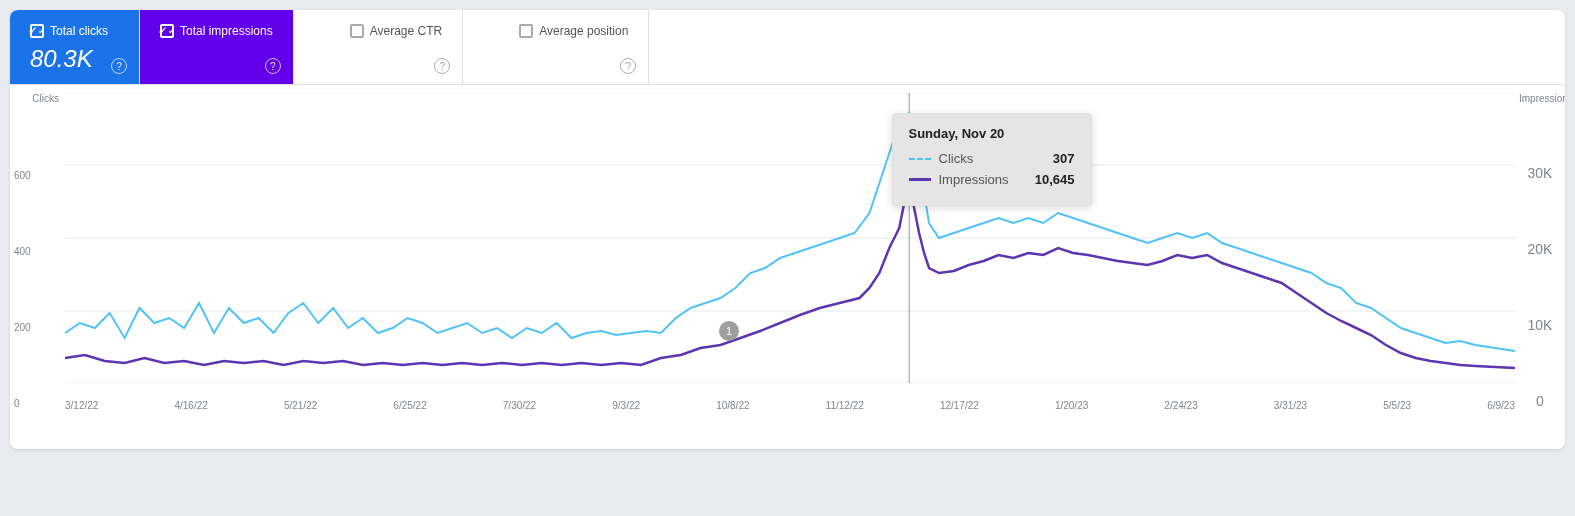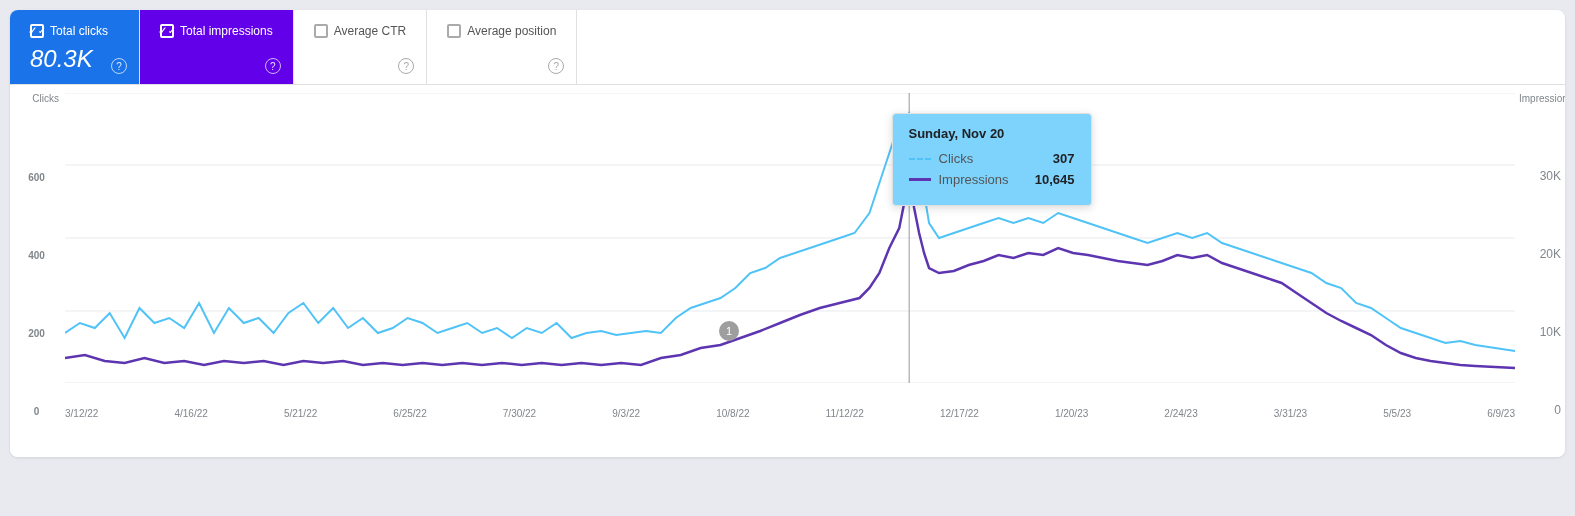--- a/index.html
+++ b/index.html
@@ -35,20 +35,21 @@
       background: #1a73e8;
       color: #fff;
     }
     .metric-tile.active-purple {
       background: #6200ea;
       color: #fff;
     }
     .metric-tile.inactive {
       background: #fff;
       color: #333;
+      margin-left: 36px;
     }
     .metric-label {
       display: flex;
       align-items: center;
       gap: 6px;
       font-size: 12px;
       font-weight: 500;
       margin-bottom: 8px;
     }
     .metric-tile.active-blue .metric-label,
@@ -131,27 +132,26 @@
       width: 50px;
       display: flex;
       flex-direction: column;
       justify-content: space-between;
       padding: 8px 4px 0 4px;
       text-align: right;
     }
     .y-label {
       font-size: 10px;
       color: #80868b;
+      text-align: left;
+    }
+    .y-label-right {
+      font-size: 14px;
+      color: #80868b;
       text-align: center;
-      font-weight: bold;
-    }
-    .y-label-right {
-      font-size: 12px;
-      color: #80868b;
-      text-align: right;
     }
     .y-axis-title {
       font-size: 10px;
       color: #80868b;
       text-align: right;
       font-weight: 500;
     }
     .y-axis-title-right {
       font-size: 10px;
       color: #80868b;
@@ -164,33 +164,33 @@
       height: 290px;
     }
     .chart-svg-wrapper svg {
       width: 100%;
       height: 100%;
     }
     .x-axis-labels {
       display: flex;
       justify-content: space-between;
       padding: 4px 0 0 0;
-      margin-top: 21px;
+      margin-top: 13px;
     }
     .x-label {
       font-size: 10px;
       color: #80868b;
     }
 
     
     .tooltip-box {
       position: absolute;
       top: 20px;
       left: 57%;
-      background: #7dd3fc;
+      background: #e5e5e5;
       border: 1px solid #e0e0e0;
       border-radius: 4px;
       padding: 12px 16px;
       box-shadow: 0 2px 8px rgba(0,0,0,0.15);
       min-width: 200px;
       z-index: 10;
       pointer-events: none;
     }
     .tooltip-date {
       font-size: 13px;

